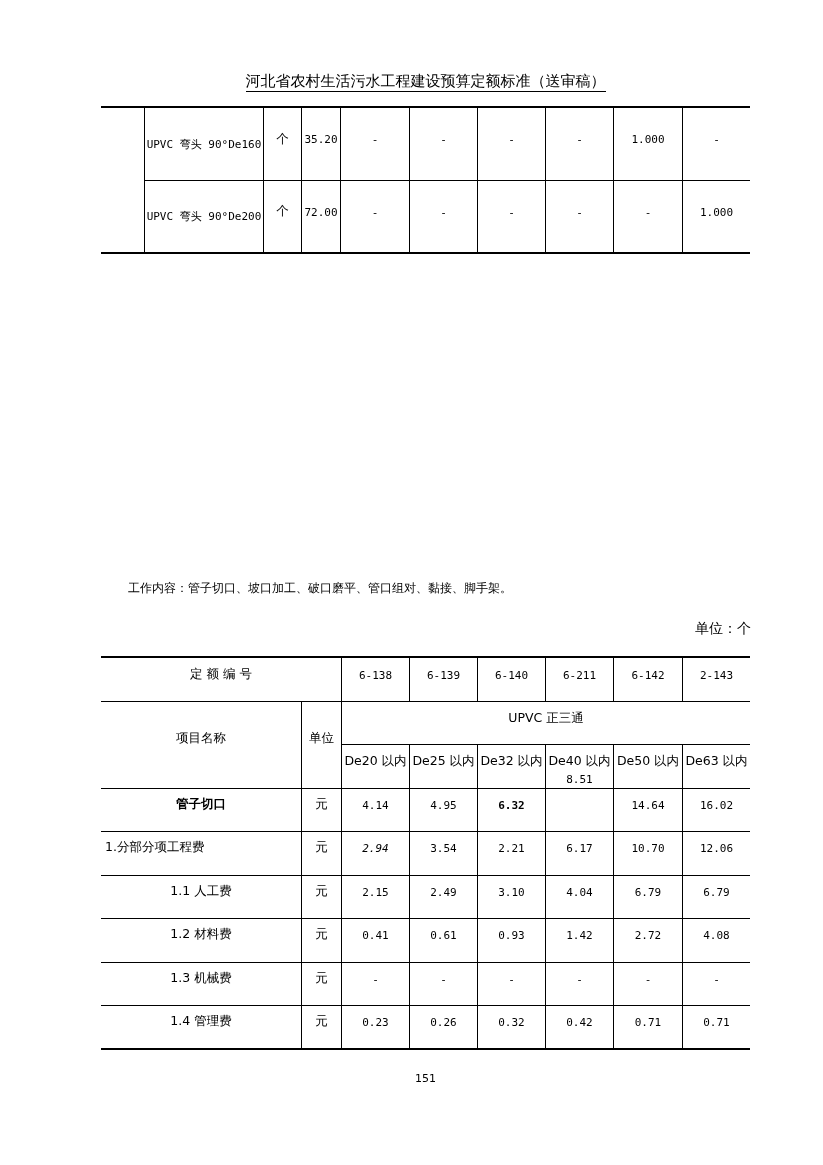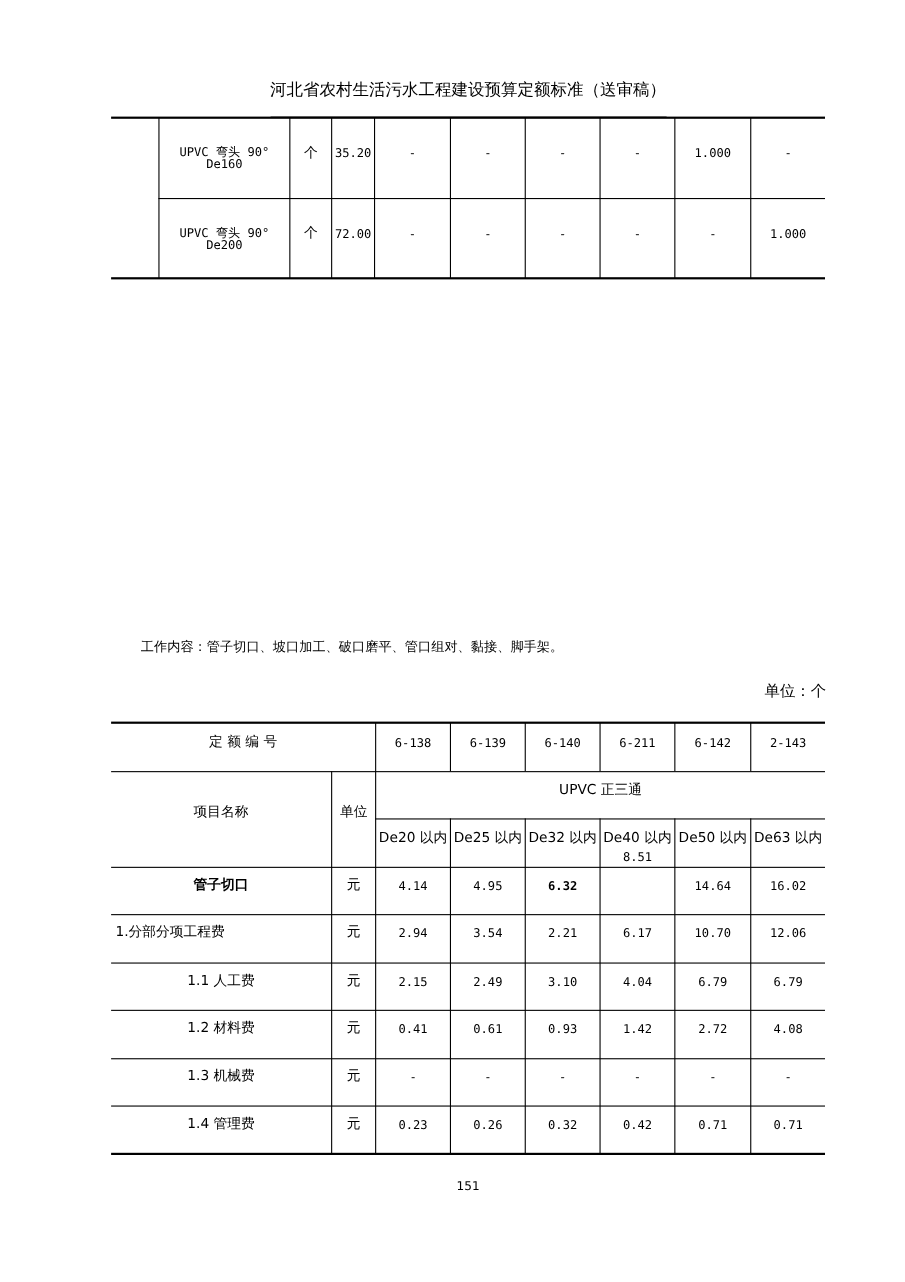--- a/index.html
+++ b/index.html
@@ -1,28 +1,28 @@
 <!DOCTYPE html>
 <html><head>
   <meta charset="utf-8">
   <style>
     html, body { margin: 0; padding: 0; background: #ffffff; }
     body { width: 823px; height: 1165px; position: relative; overflow: hidden;
            font-family: "DejaVu Sans", "Liberation Sans", sans-serif; color: #000; }
     .abs { position: absolute; }
     .header-title { left: 0; width: 851px; top: 72px; text-align: center;
                     font-size: 15px; letter-spacing: 0px; }
-    .header-title span { border-bottom: 1px solid #000; padding-bottom: 16px; }
+    .header-title span { border-bottom: 1px solid #000; padding-bottom: 1px; }
     .hline { position: absolute; background: #000; }
     .vline { position: absolute; background: #000; width: 1px; }
     .cell { position: absolute; display: flex; align-items: center; justify-content: center;
             text-align: center; font-size: 11px; line-height: 1.0; box-sizing: border-box; }
     .mono { font-family: "DejaVu Sans Mono", "Liberation Mono", monospace; font-size: 11px; }
     .cn { font-size: 12.5px; }
-    .two-line { flex-direction: column; }
+    .two-line { flex-direction: row; }
     .work-content { left: 128px; top: 580px; font-size: 12px; }
     .unit-note { right: 72px; top: 620px; font-size: 14px; }
     .page-num { left: 0; width: 851px; top: 1072px; text-align: center; font-size: 11px; }
     .bold { font-weight: bold; }
     .left { justify-content: flex-start; padding-left: 4px; }
   </style>
 </head>
 <body>
 
 <div class="abs header-title">
@@ -124,21 +124,21 @@
   <div class="cell cn" style="left:302px; top:789px; width:39px; height:30px;">元</div>
   <div class="cell mono" style="left:342px; top:789px; width:67px; height:32px;">4.14</div>
   <div class="cell mono" style="left:410px; top:789px; width:67px; height:32px;">4.95</div>
   <div class="cell mono" style="left:478px; top:789px; width:67px; height:32px;font-weight:bold;">6.32</div>
   <div class="cell mono" style="left:546px; top:763px; width:67px; height:32px;">8.51</div>
   <div class="cell mono" style="left:614px; top:789px; width:68px; height:32px;">14.64</div>
   <div class="cell mono" style="left:683px; top:789px; width:67px; height:32px;">16.02</div>
 
   <div class="cell cn left" style="left:101px; top:832px; width:200px; height:30px;">1.分部分项工程费</div>
   <div class="cell cn" style="left:302px; top:832px; width:39px; height:30px;">元</div>
-  <div class="cell mono" style="left:342px; top:832px; width:67px; height:32px;">2.94</div>
+  <div class="cell mono" style="left:342px; top:832px; width:67px; height:32px;font-style:italic;">2.94</div>
   <div class="cell mono" style="left:410px; top:832px; width:67px; height:32px;">3.54</div>
   <div class="cell mono" style="left:478px; top:832px; width:67px; height:32px;">2.21</div>
   <div class="cell mono" style="left:546px; top:832px; width:67px; height:32px;">6.17</div>
   <div class="cell mono" style="left:614px; top:832px; width:68px; height:32px;">10.70</div>
   <div class="cell mono" style="left:683px; top:832px; width:67px; height:32px;">12.06</div>
 
   <div class="cell cn" style="left:101px; top:876px; width:200px; height:30px;">1.1 人工费</div>
   <div class="cell cn" style="left:302px; top:876px; width:39px; height:30px;">元</div>
   <div class="cell mono" style="left:342px; top:876px; width:67px; height:32px;">2.15</div>
   <div class="cell mono" style="left:410px; top:876px; width:67px; height:32px;">2.49</div>

